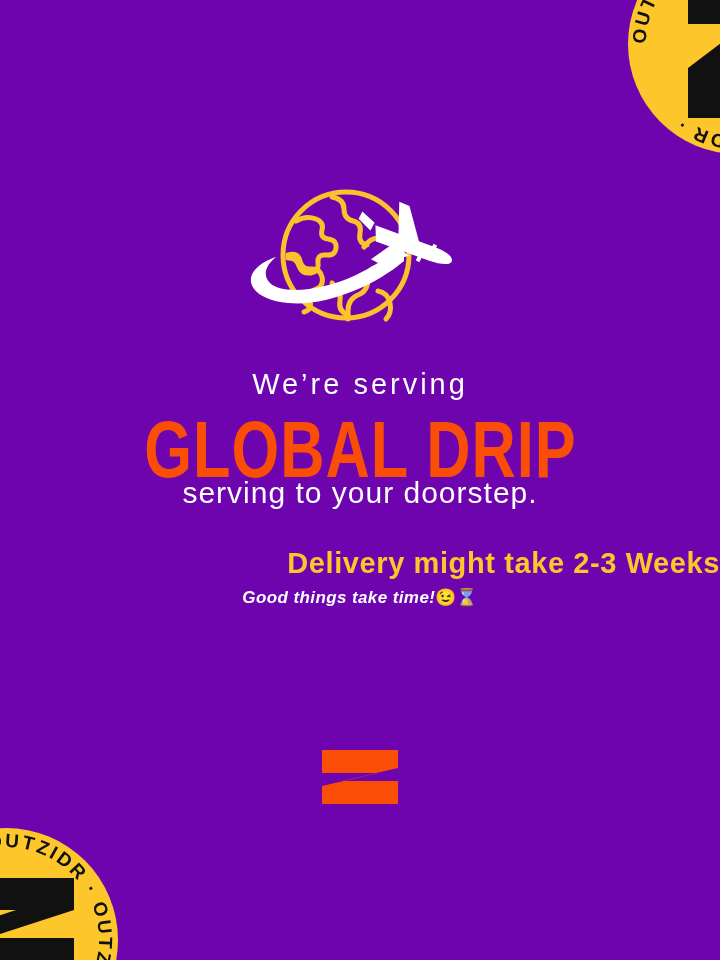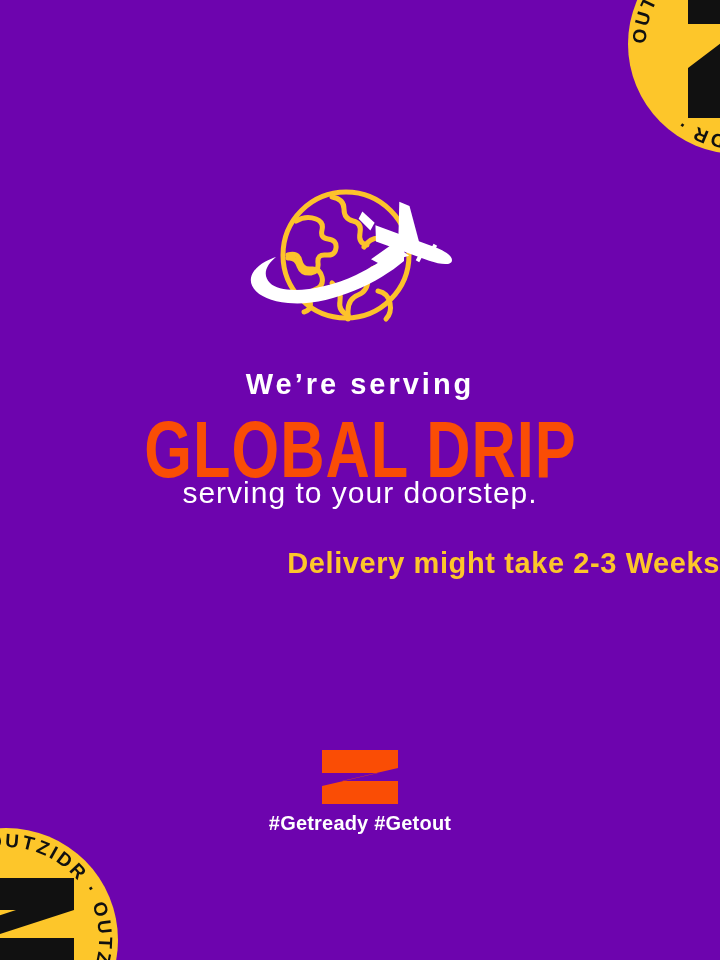--- a/index.html
+++ b/index.html
@@ -32,21 +32,21 @@
     position: absolute;
     left: 0;
     right: 0;
     text-align: center;
   }
 
   #line-serving {
     top: 370px;
     color: #FFFFFF;
     font-size: 29px;
-    font-weight: 700;
+    font-weight: 400;
     letter-spacing: 3.0px;
     line-height: 1;
   }
 
   #line-headline {
     top: 404px;
     color: #FA4D05;
     font-size: 62px;
     font-weight: 700;
     letter-spacing: 1px;
@@ -159,30 +159,30 @@
   </div>
 
   <div class="text-block" id="line-serving">We’re serving</div>
 
   <div class="text-block" id="line-headline"><span class="hl">GLOBAL DRIP</span></div>
 
   <div class="text-block" id="line-doorstep">serving to your doorstep.</div>
 
   <div class="text-block" id="line-delivery">Delivery might take 2-3 Weeks</div>
 
+  <div class="text-block" id="line-goodthings"><span>Good things take time!</span><span class="emoji">😉⌛</span></div>
 
   <div id="footer-logo">
     <div id="zmark">
       <svg viewBox="0 0 80 58" xmlns="http://www.w3.org/2000/svg">
         <path d="M2 2 H78 V20 L22 33 H78 V56 H2 V38 L58 25 H2 Z" fill="#FA4D05"></path>
       </svg>
     </div>
   </div>
 
-  <div class="text-block" id="line-hashtags">#Getready #Getout</div>
 
   <div class="stamp" id="stamp-top-right">
     <svg viewBox="0 0 232 232" xmlns="http://www.w3.org/2000/svg">
       <defs>
         <path id="ringPathTR" d="M116,116 m-92,0 a92,92 0 1,1 184,0 a92,92 0 1,1 -184,0"></path>
       </defs>
       <circle cx="116" cy="116" r="110" fill="#FDC62A"></circle>
       <text font-family="Liberation Sans, sans-serif" font-size="19" font-weight="700" fill="#111111" letter-spacing="2.4">
         <textPath href="#ringPathTR" startOffset="0%">OUTZIDR · OUTZIDR · OUTZIDR · OUTZIDR ·</textPath>
       </text>

